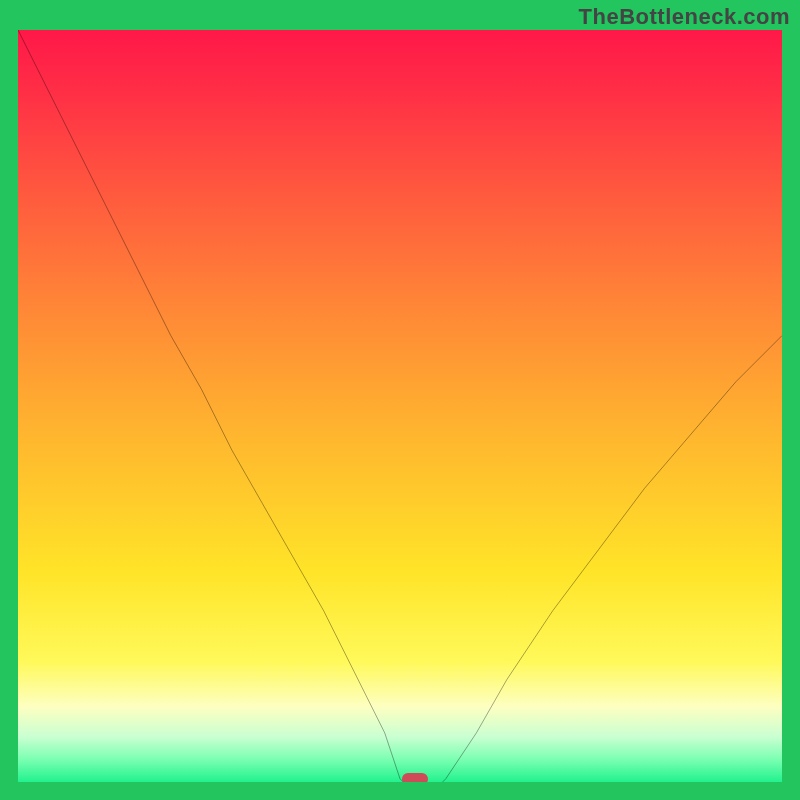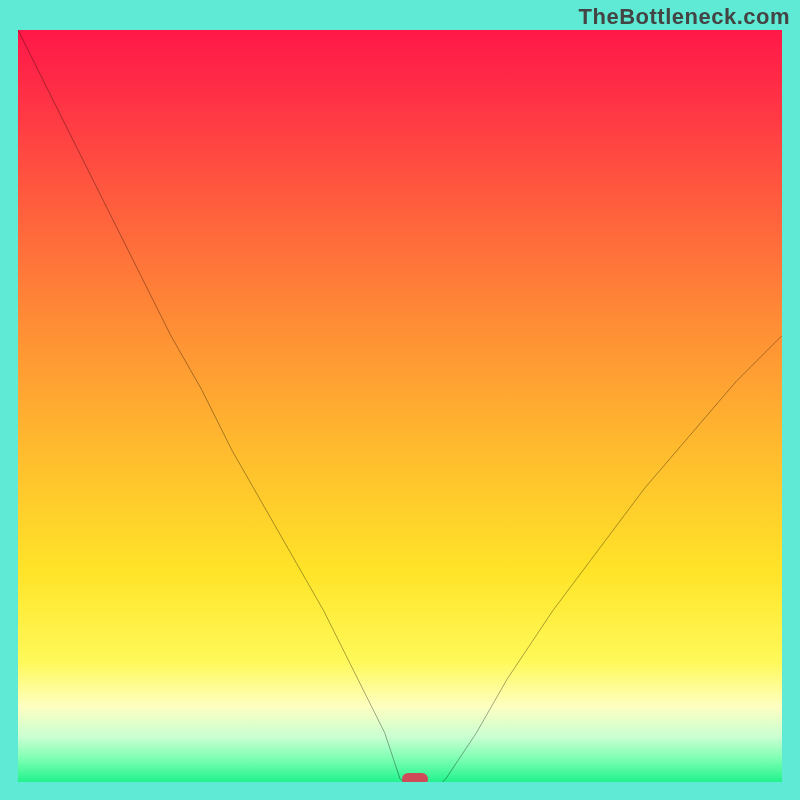--- a/index.html
+++ b/index.html
@@ -8,21 +8,21 @@
     width: 800px;
     height: 800px;
     background: #000;
     font-family: Arial, Helvetica, sans-serif;
     overflow: hidden;
   }
   .wrap {
     position: relative;
     width: 800px;
     height: 800px;
-    background: #5eead4;
+    background: #22c55e;
   }
   .watermark {
     position: absolute;
     top: 4px;
     right: 10px;
     color: #444;
     font-size: 22px;
     font-weight: bold;
     letter-spacing: 0.5px;
     z-index: 5;

